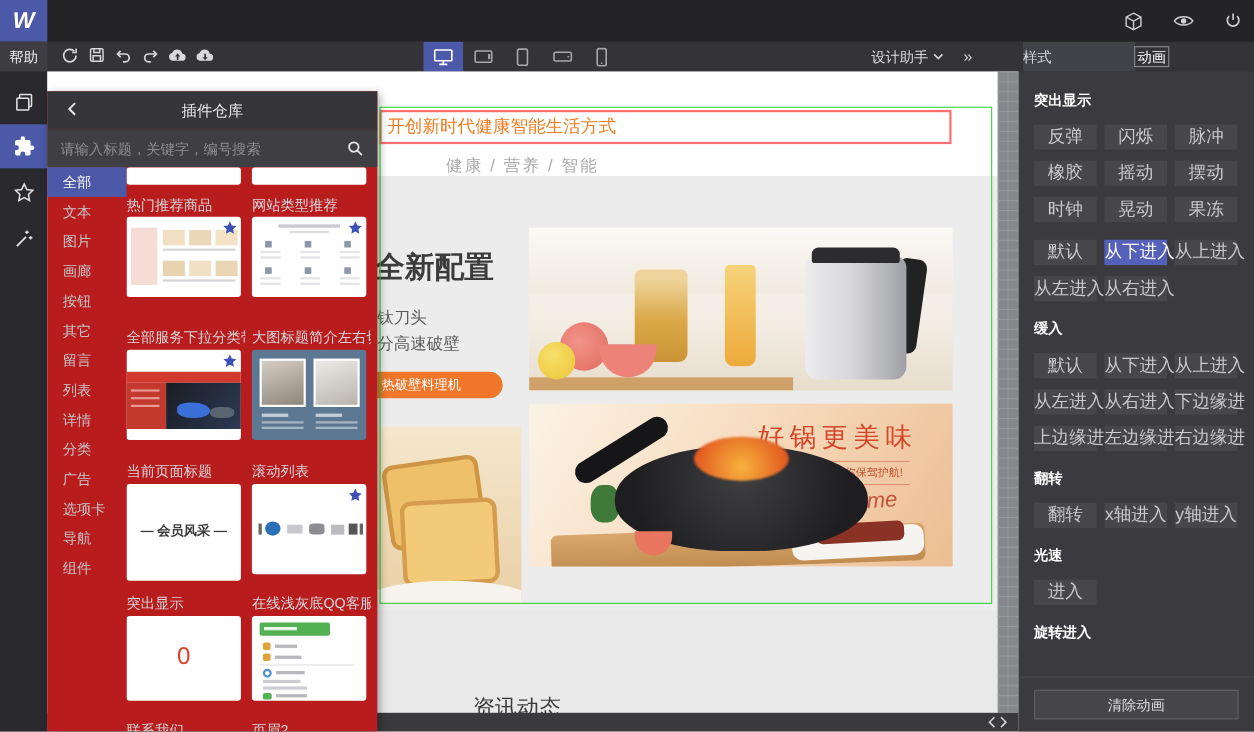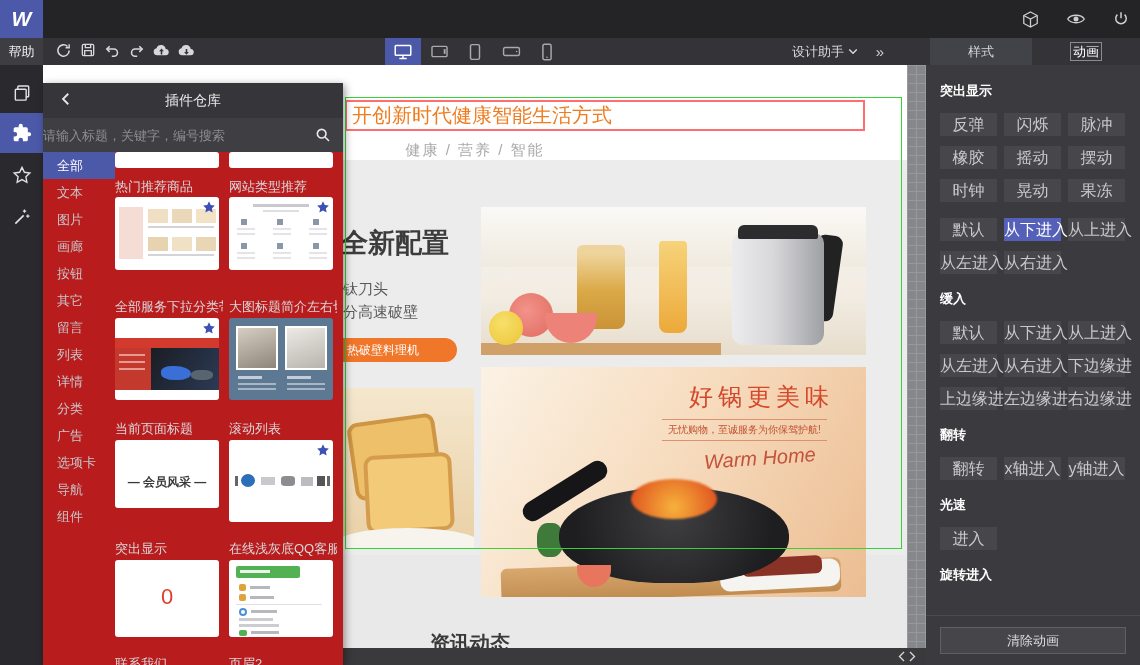--- a/index.html
+++ b/index.html
@@ -14,77 +14,77 @@
 .tb-icons{position:absolute;right:10px;top:0;height:38px;display:flex;align-items:center;gap:26px}
 
 .toolbar{position:absolute;left:0;top:38px;width:1140px;height:27px;background:#333338}
 .helpbtn{position:absolute;left:0;top:0;width:43px;height:27px;background:#3d3d42;color:#eee;font-size:13px;display:flex;align-items:center;justify-content:center;cursor:pointer}
 .tool-ic{position:absolute;top:4px;width:19px;height:19px;cursor:pointer}
 .devgroup{position:absolute;left:385px;top:0;height:27px;display:flex}
 .dev{width:36px;height:27px;display:flex;align-items:center;justify-content:center;cursor:pointer}
 .dev.sel{background:#4c59a8}
 .da{position:absolute;right:282px;top:0;height:27px;display:flex;align-items:center;gap:4px;font-size:13px;color:#d8d8db;cursor:pointer}
 .more{position:absolute;right:256px;top:0;height:27px;display:flex;align-items:center;font-size:15px;color:#cfcfd3;cursor:pointer}
-.ptab{position:absolute;top:0;height:27px;line-height:27px;text-align:center;font-size:13px;cursor:pointer}
+.ptab{position:absolute;top:0;height:27px;line-height:27px;text-align:left;font-size:13px;cursor:pointer}
 .ptab.style{left:930px;width:102px;background:#414348;color:#d6d6d9}
 .ptab.anim{left:1032px;width:108px;color:#fff}
 .ptab.anim span{outline:1px solid #8b8b90;padding:1px 2px}
 
 .rail{position:absolute;left:0;top:65px;width:43px;height:600px;background:#2a2a2e}
 .rail .ric{position:absolute;left:0;width:43px;height:40px;display:flex;align-items:center;justify-content:center;cursor:pointer}
 .rail .ric.sel{background:#4c59a8}
 
 .canvas{position:absolute;left:43px;top:65px;width:883px;height:600px;background:#ededed;overflow:hidden}
 .page-top{position:absolute;left:0;top:0;width:864px;height:95px;background:#fff}
 .page-mid{position:absolute;left:0;top:95px;width:864px;height:395px;background:#ececec}
 .page-bot{position:absolute;left:0;top:490px;width:864px;height:93px;background:#e9e9e9}
 .greenbox{position:absolute;left:302px;top:32px;width:557px;height:452px;border:1px solid #35d435;pointer-events:none}
-.herobox{position:absolute;left:302px;top:35px;width:520px;height:31px;background:#fff;border:2px solid #ff6f6f;color:#f07c20;font-size:20px;line-height:27px;padding-left:5px;white-space:nowrap;overflow:hidden;cursor:pointer}
+.herobox{position:absolute;left:302px;top:35px;width:520px;height:31px;background:#fff;border:2px solid #ff6f6f;color:#f07c20;font-size:16px;line-height:27px;padding-left:5px;white-space:nowrap;overflow:hidden;cursor:pointer}
 .herosub{position:absolute;left:432px;top:76px;transform:translateX(-50%);font-size:15px;color:#a9a9a9;letter-spacing:2px;white-space:nowrap}
 .feat-h{position:absolute;left:298px;top:160px;font-size:27px;font-weight:bold;color:#3c3c3c;white-space:nowrap}
 .feat-l1{position:absolute;left:300px;top:215px;font-size:15px;color:#5a5a5a}
 .feat-l2{position:absolute;left:300px;top:238px;font-size:15px;color:#5a5a5a}
 .feat-badge{position:absolute;left:300px;top:273px;width:114px;height:24px;background:#f0762a;border-radius:0 12px 12px 0;color:#fff;font-size:12px;line-height:24px;padding-left:4px;white-space:nowrap;overflow:hidden}
 .toast{position:absolute;left:300px;top:323px;width:131px;height:160px;background:linear-gradient(180deg,#f5e7cd,#e9d0a6);overflow:hidden}
 .toast .s1{position:absolute;left:8px;top:30px;width:88px;height:78px;background:#eec06a;border:4px solid #cd9544;border-radius:10px;transform:rotate(-8deg)}
 .toast .s2{position:absolute;left:22px;top:66px;width:88px;height:78px;background:#f2ca78;border:4px solid #d49c4c;border-radius:10px;transform:rotate(-3deg)}
 .toast .plate{position:absolute;left:-10px;bottom:-14px;width:150px;height:34px;background:#f7f4ee;border-radius:50%}
 .kettle{position:absolute;left:438px;top:142px;width:385px;height:148px;background:linear-gradient(180deg,#f8f5f0 0%,#f2ece2 60%,#e7ddcc 100%);overflow:hidden;cursor:pointer}
 .kettle .cab{position:absolute;left:0;top:0;width:385px;height:60px;background:linear-gradient(180deg,#fbfaf7,#efe9dd);opacity:.8}
 .kettle .body{position:absolute;right:42px;bottom:10px;width:92px;height:112px;background:linear-gradient(90deg,#ececee 0%,#d8d8db 45%,#9fa0a4 100%);border-radius:10px 10px 12px 12px}
 .kettle .lid{position:absolute;right:48px;bottom:116px;width:80px;height:14px;background:#2c2c2e;border-radius:6px 6px 2px 2px}
 .kettle .hand{position:absolute;right:28px;bottom:34px;width:26px;height:86px;background:#222;border-radius:8px;transform:rotate(8deg)}
 .kettle .pitch{position:absolute;left:96px;bottom:26px;width:48px;height:84px;background:linear-gradient(180deg,#eed398 10%,#d9a53f 55%,#c98f2e);border-radius:6px 6px 8px 8px;opacity:.95}
 .kettle .glass{position:absolute;left:178px;bottom:22px;width:28px;height:92px;background:linear-gradient(180deg,#f6d37a,#eda93a);border-radius:4px 4px 8px 8px}
 .kettle .gf1{position:absolute;left:28px;bottom:18px;width:44px;height:44px;background:radial-gradient(circle at 40% 40%,#f2938a,#e06a5e);border-radius:50%}
 .kettle .gf2{position:absolute;left:64px;bottom:12px;width:52px;height:30px;background:#ec8278;border-radius:0 0 28px 28px}
 .kettle .lem{position:absolute;left:8px;bottom:10px;width:34px;height:34px;background:radial-gradient(circle at 40% 35%,#f7e06a,#ecc437);border-radius:50%}
 .kettle .board{position:absolute;left:0;bottom:0;width:240px;height:12px;background:#cfa169}
-.wok{position:absolute;left:438px;top:302px;width:385px;height:230px;background:linear-gradient(120deg,#fbf2e5 0%,#f7ddc0 45%,#ecbd92 100%);overflow:hidden;cursor:pointer}
+.wok{position:absolute;left:438px;top:302px;width:385px;height:148px;background:linear-gradient(120deg,#fbf2e5 0%,#f7ddc0 45%,#ecbd92 100%);overflow:hidden;cursor:pointer}
 .wok .t1{position:absolute;left:54%;top:14px;font-size:24px;color:#d4472a;letter-spacing:5px;white-space:nowrap}
 .wok .t2{position:absolute;left:47%;top:52px;font-size:10px;color:#c05030;border-top:1px solid #dc9272;border-bottom:1px solid #dc9272;padding:3px 6px;white-space:nowrap}
 .wok .t3{position:absolute;left:58%;top:80px;font-size:20px;font-style:italic;color:#c4523c;white-space:nowrap;transform:rotate(-4deg)}
 .wok .board{position:absolute;left:20px;bottom:0;width:340px;height:34px;background:linear-gradient(180deg,#d8a86e,#c08c50);border-radius:6px;transform:rotate(-2deg)}
 .wok .pan{position:absolute;left:78px;bottom:14px;width:230px;height:96px;background:radial-gradient(circle at 50% 30%,#3f3f41,#1e1e20 75%);border-radius:50% 50% 46% 46%}
 .wok .flame{position:absolute;left:150px;bottom:78px;width:86px;height:40px;background:radial-gradient(circle at 50% 70%,#f7b23c,#e25c22 80%);border-radius:50%;filter:blur(1px)}
 .wok .hdl{position:absolute;left:36px;bottom:96px;width:96px;height:20px;background:#161618;border-radius:10px;transform:rotate(-32deg)}
 .wok .plate{position:absolute;right:26px;bottom:8px;width:120px;height:28px;background:#f6f4f0;border-radius:10px;transform:rotate(-3deg)}
 .wok .meat{position:absolute;right:44px;bottom:22px;width:80px;height:18px;background:#8a3226;border-radius:6px;transform:rotate(-3deg)}
 .wok .veg{position:absolute;left:56px;bottom:40px;width:26px;height:34px;background:#3f7a3a;border-radius:40%}
 .wok .orng{position:absolute;left:96px;bottom:10px;width:34px;height:22px;background:#e8765e;border-radius:0 0 20px 20px}
-.newsh{position:absolute;left:387px;top:565px;font-size:20px;font-weight:bold;color:#3a3a3a;white-space:nowrap}
+.newsh{position:absolute;left:387px;top:565px;font-size:20px;font-weight:normal;color:#3a3a3a;white-space:nowrap}
 .gridstrip{position:absolute;left:864px;top:0;width:19px;height:583px;background-color:#85878a;background-image:linear-gradient(#96989b 1px,transparent 1px),linear-gradient(90deg,#96989b 1px,transparent 1px);background-size:9px 9px}
 .cbottom{position:absolute;left:0;top:583px;width:883px;height:17px;background:#3a3a3d}
 .codeic{position:absolute;right:10px;top:2px;cursor:pointer}
 
 .panel{position:absolute;left:43px;top:83px;width:300px;height:582px;background:#b91c1c;box-shadow:2px 2px 8px rgba(0,0,0,.4)}
 .p-head{position:absolute;left:0;top:0;width:300px;height:35px;background:#35353a;display:flex;align-items:center;justify-content:center;font-size:14px;color:#e8e8e8}
 .p-back{position:absolute;left:14px;top:7px;cursor:pointer}
 .p-search{position:absolute;left:0;top:35px;width:300px;height:34px;background:#3e3e43;display:flex;align-items:center}
-.p-search input{flex:1;background:transparent;border:none;outline:none;color:#bcbcbf;font-size:13px;padding-left:0;font-family:inherit}
+.p-search input{flex:1;background:transparent;border:none;outline:none;color:#bcbcbf;font-size:13px;padding-left:12px;font-family:inherit}
 .p-search input::placeholder{color:#8d8d92}
 .p-search .mag{padding:0 12px;cursor:pointer}
 .cats{position:absolute;left:0;top:69px;width:72px;bottom:0}
 .cat{height:27px;line-height:27px;padding-left:14px;font-size:13px;color:#c6c6ca;cursor:pointer;white-space:nowrap}
 .cat.sel{background:#4c59a8;color:#fff}
 .pgrid{position:absolute;left:72px;top:69px;width:228px;height:513px;overflow:hidden}
 .pcard{position:absolute;width:104px;background:#fff;border-radius:3px;overflow:hidden;cursor:pointer}
 .plabel{position:absolute;width:108px;font-size:13px;color:#d8d8dc;white-space:nowrap;overflow:hidden;cursor:pointer}
 .starbadge{position:absolute;right:3px;top:3px;z-index:3}
 .col1{left:0}.col2{left:114px}
@@ -396,21 +396,21 @@
       <div class="mini" style="left:9px;top:58px;width:24px;height:3px;background:#c2cdd8"></div>
       <div class="mini" style="left:9px;top:65px;width:38px;height:2px;background:#a8b6c4"></div>
       <div class="mini" style="left:9px;top:70px;width:38px;height:2px;background:#a8b6c4"></div>
       <div class="mini" style="left:58px;top:58px;width:24px;height:3px;background:#c2cdd8"></div>
       <div class="mini" style="left:58px;top:65px;width:38px;height:2px;background:#a8b6c4"></div>
       <div class="mini" style="left:58px;top:70px;width:38px;height:2px;background:#a8b6c4"></div>
     </div>
 
     <div class="plabel col1" style="top:268px">当前页面标题</div>
     <div class="plabel col2" style="top:268px">滚动列表</div>
-    <div class="pcard col1" style="top:288px;height:68px">
+    <div class="pcard col1" style="top:288px;height:88px">
       <div style="position:absolute;left:0;top:34px;width:104px;text-align:center;font-size:12px;font-weight:bold;color:#3a3a3a">— 会员风采 —</div>
     </div>
     <div class="pcard col2" style="top:288px;height:82px">
       <span class="starbadge">
           <svg width="14" height="14" viewBox="0 0 24 24" fill="#3d51b5">
             <path d="m12 2 3 6.6 7 .9-5.1 4.9 1.3 7L12 18l-6.2 3.4 1.3-7L2 9.5l7-.9Z"></path>
           </svg>
         </span>
       <div class="mini" style="left:6px;top:36px;width:3px;height:10px;background:#666"></div>
       <div class="mini" style="left:12px;top:34px;width:14px;height:13px;background:#2a6fb8;border-radius:50%"></div>

